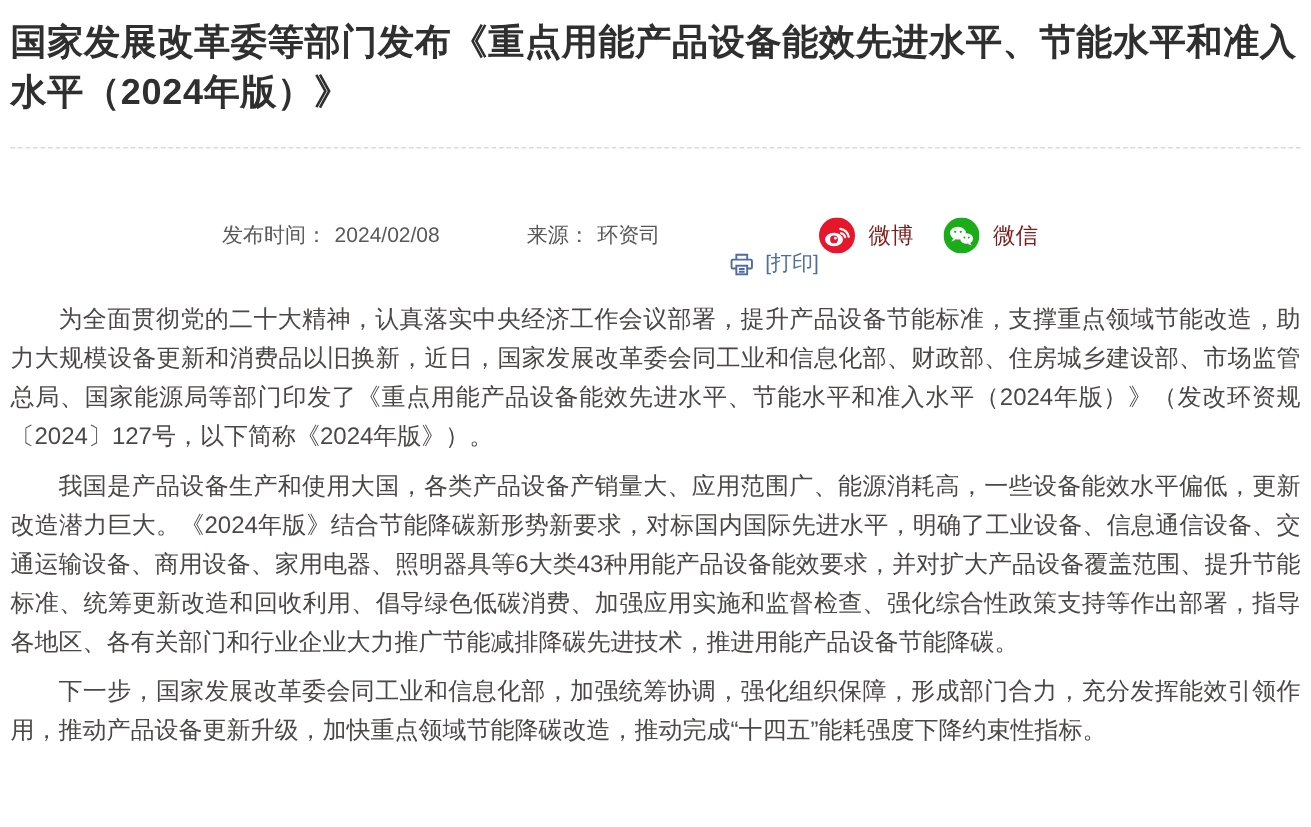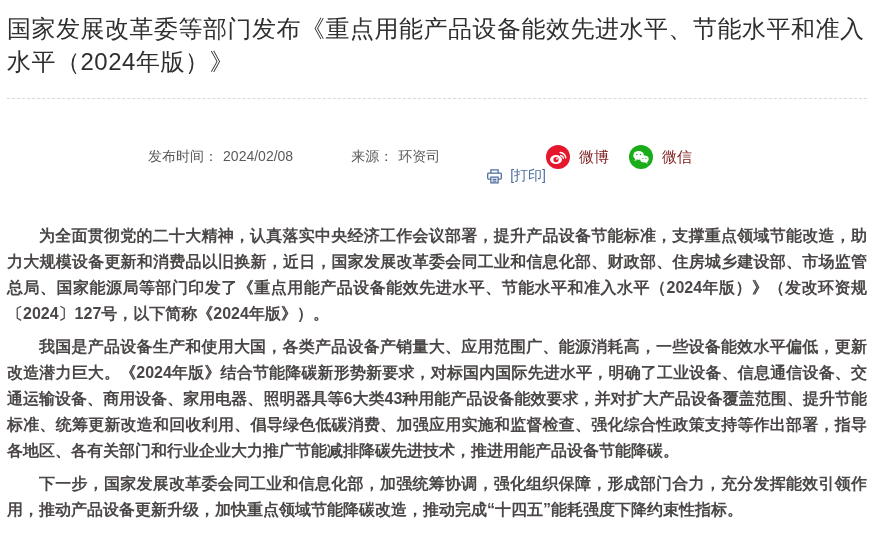--- a/index.html
+++ b/index.html
@@ -9,21 +9,21 @@
     overflow: hidden;
     font-family: "Liberation Sans", sans-serif;
   }
   .page { padding: 0 7px; }
 
   
   .page-title {
     margin-top: 12px;
     font-size: 24px;
     line-height: 33px;
-    font-weight: normal;
+    font-weight: bold;
     color: #2f2f2f;
     letter-spacing: 0.5px;
   }
 
   
   .divider {
     margin-top: 20px;
     border-top: 1px dashed #d9d9d9;
     height: 0;
   }
@@ -61,25 +61,24 @@
     text-decoration: none;
     color: #7f1d1d;
     font-size: 15px;
   }
   .share-btn + .share-btn { margin-left: 20px; }
   .share-btn .icon { margin-right: 9px; display: block; width: 24px; height: 24px; }
   .share-btn svg { display: block; }
 
   
   .article {
-    margin-top: 38px;
+    margin-top: 16px;
     font-size: 16px;
     line-height: 26px;
     color: #4c4747;
-    font-weight: bold;
   }
   .article p {
     text-indent: 2em;
     margin-bottom: 7px;
     text-align: justify;
   }
 </style>
 </head>
 <body>
 

